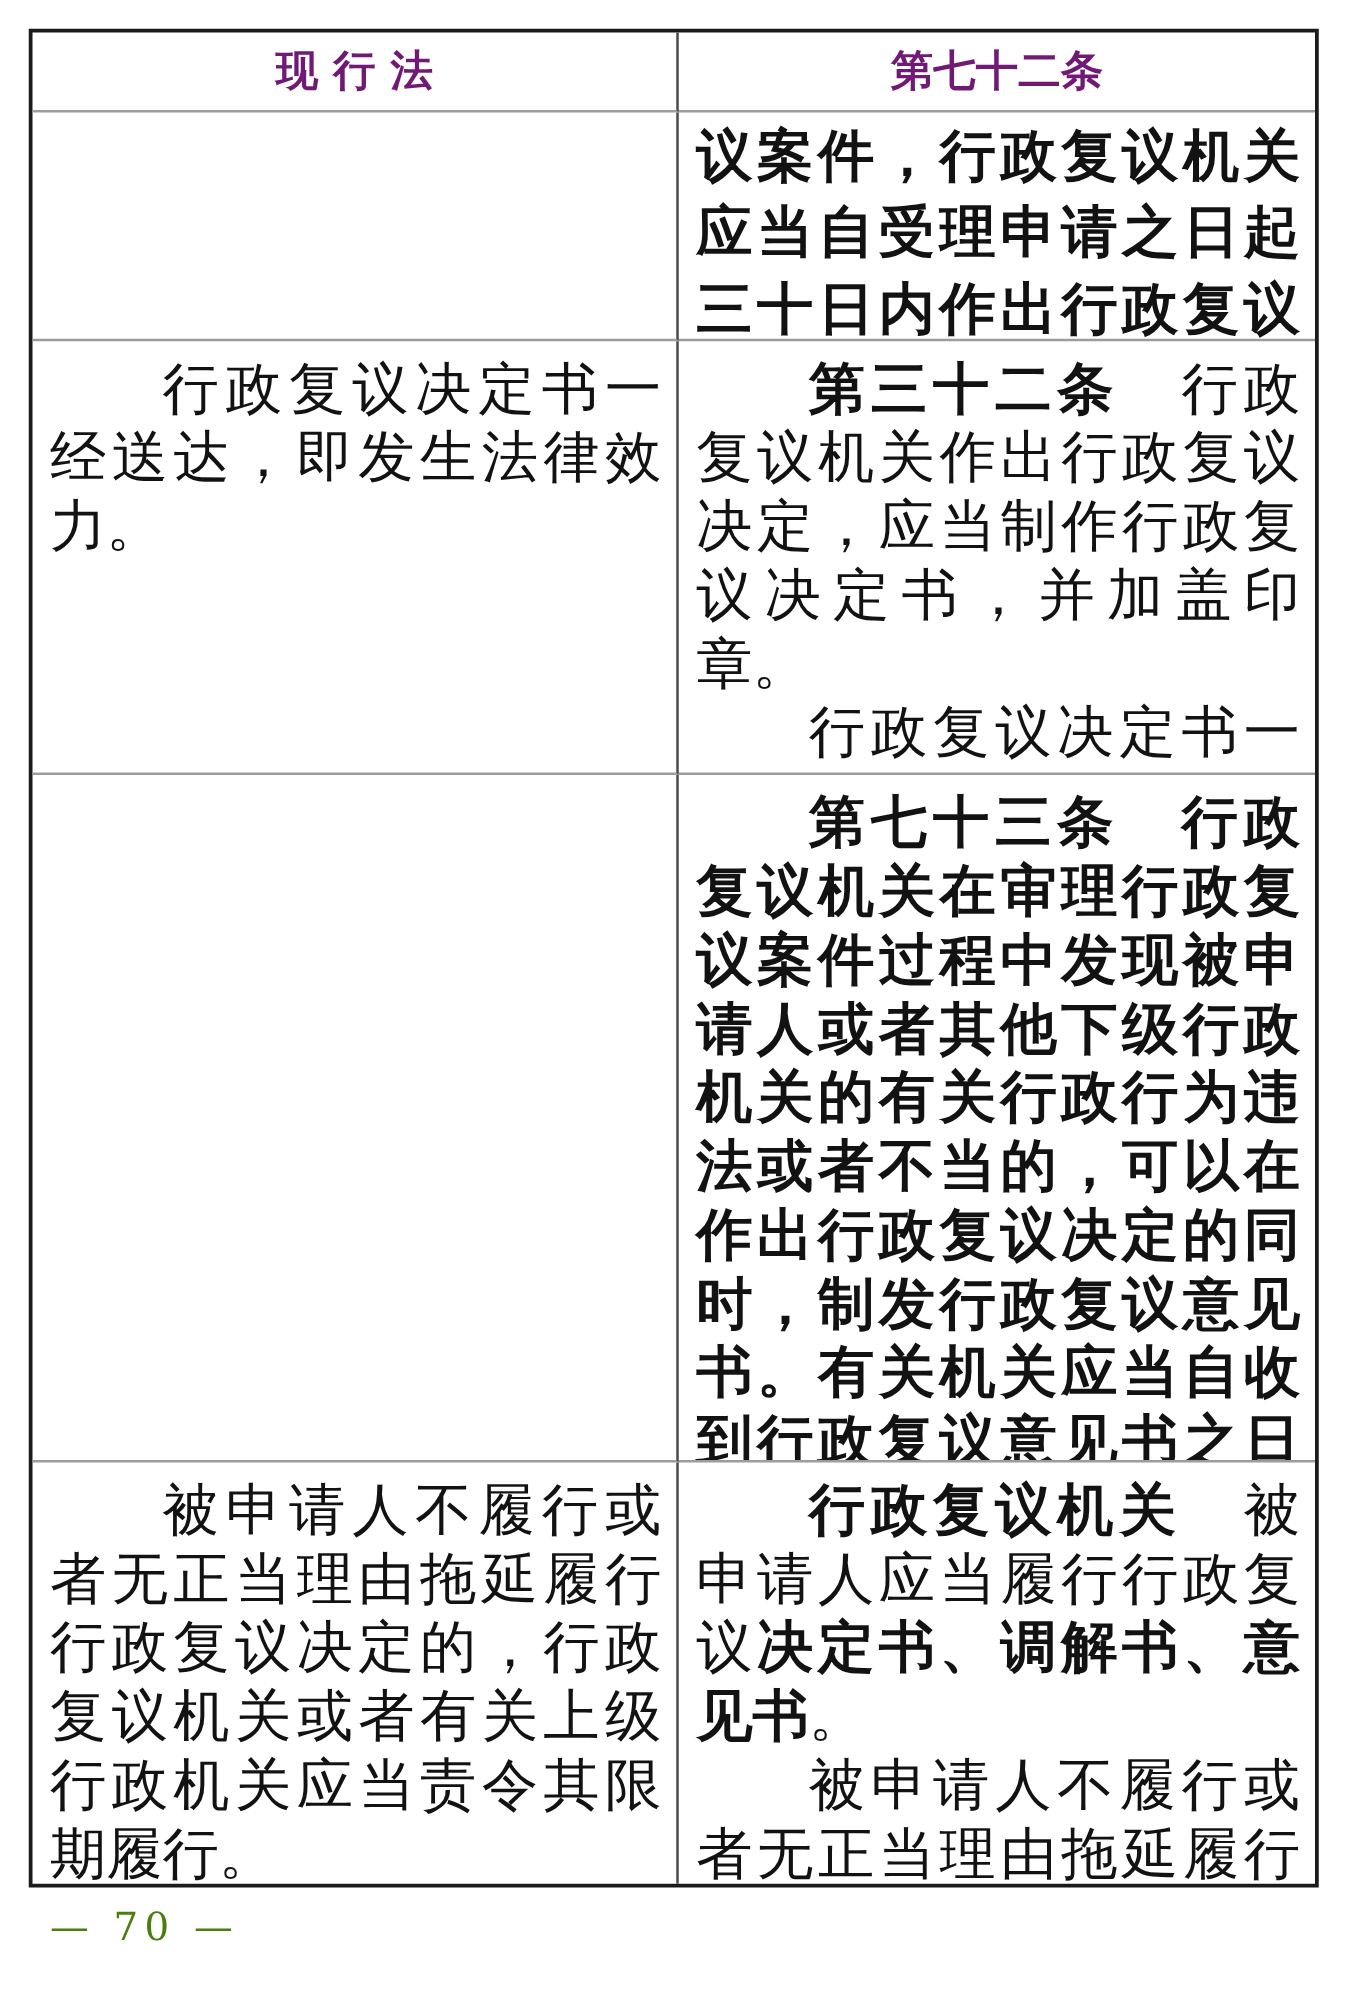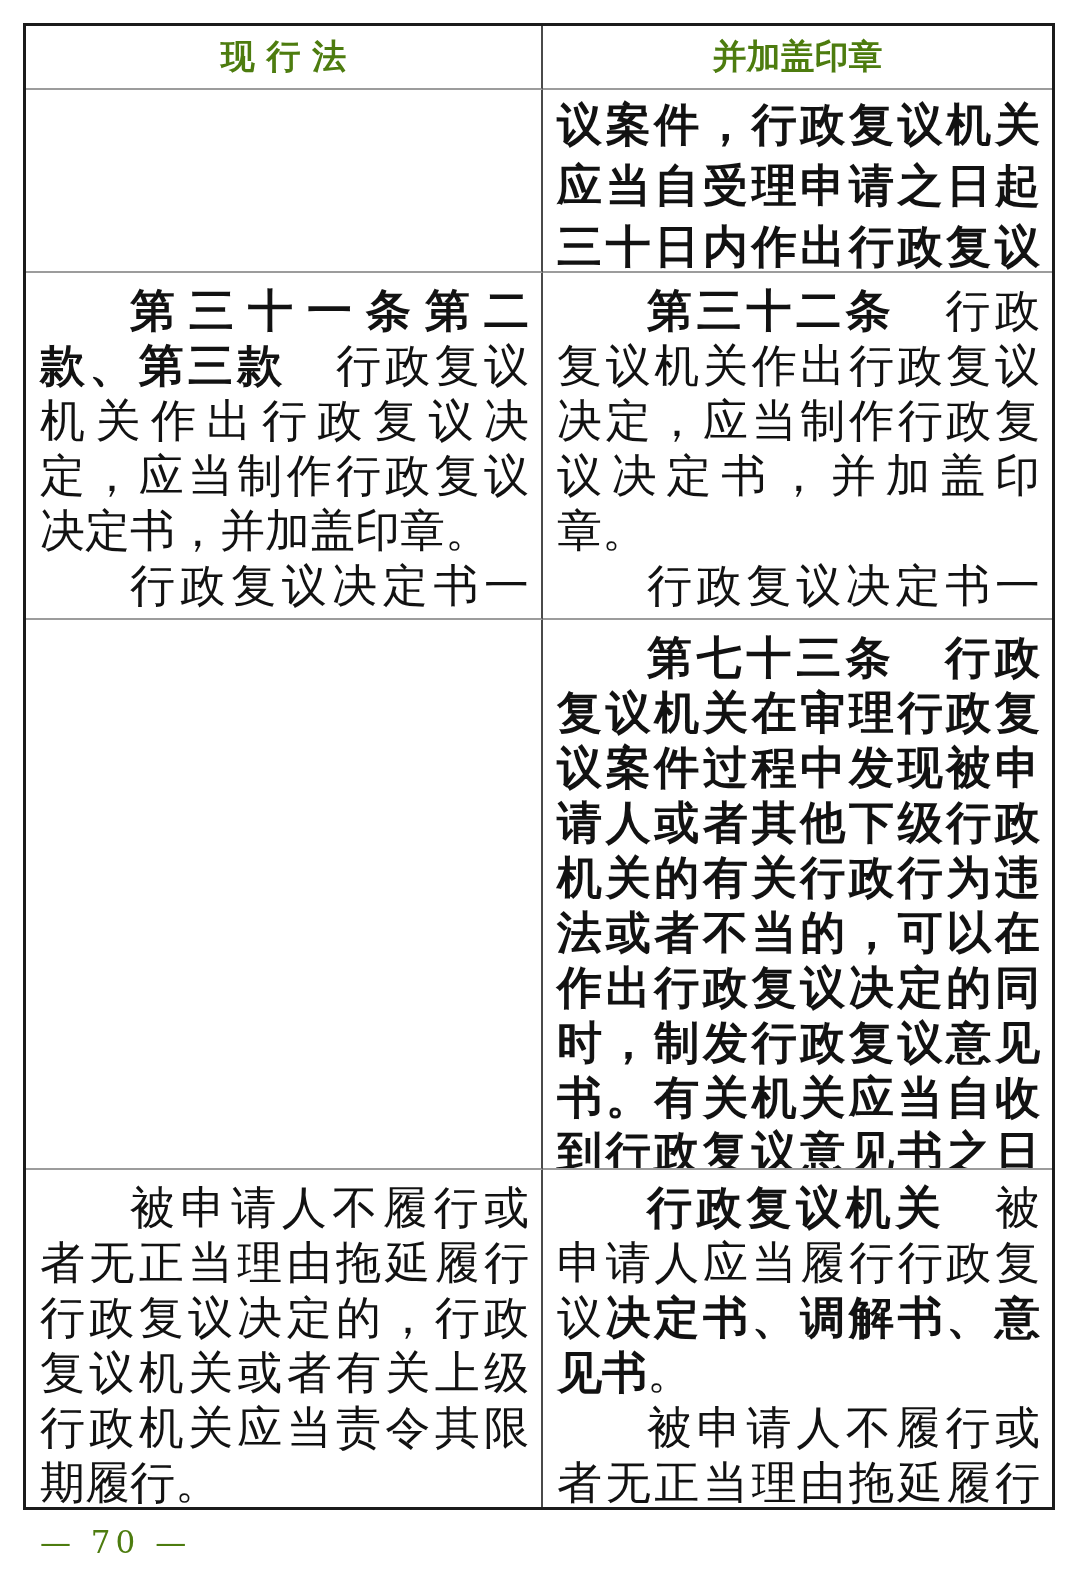--- a/index.html
+++ b/index.html
@@ -38,21 +38,21 @@
   .row-line {
     border-bottom: 2px solid #9c9c9c;
   }
   .th {
     display: flex;
     align-items: center;
     justify-content: center;
     font-family: "DejaVu Sans", sans-serif;
     font-weight: 700;
     font-size: 34px;
-    color: #4d7c0f;
+    color: #701a75;
   }
   .body-cell {
     padding: 10px 12px 0 14px;
     font-size: 45px;
     line-height: 55px;
   }
   .lh-tall {
     line-height: 61px;
     padding-top: 4px;
   }
@@ -82,29 +82,28 @@
     color: #4d7c0f;
     font-family: "DejaVu Serif", serif;
   }
 </style>
 </head>
 <body>
 
 <div class="law-table">
 
   <div class="cell col-left row-line th">现 行 法</div>
-  <div class="cell row-line th">并加盖印章</div>
+  <div class="cell row-line th">第七十二条</div>
 
   <div class="cell col-left row-line body-cell lh-tall"></div>
   <div class="cell row-line body-cell lh-tall">
       <p class="para"><span class="run bold">议案件，行政复议机关应当自受理申请之日起三十日内作出行政复议决定。</span></p>
     </div>
 
   <div class="cell col-left row-line body-cell">
-      <p class="para indent"><span class="run bold">第三十一条第二款、第三款</span><span class="run">　行政复议机关作出行政复议决定，应当制作行政复议决定书，并加盖印章。</span></p>
       <p class="para indent"><span class="run">行政复议决定书一经送达，即发生法律效力。</span></p>
     </div>
   <div class="cell row-line body-cell">
       <p class="para indent"><span class="run bold">第三十二条</span><span class="run">　行政复议机关作出行政复议决定，应当制作行政复议决定书，并加盖印章。</span></p>
       <p class="para indent"><span class="run">行政复议决定书一经送达，即发生法律效力。</span></p>
     </div>
 
   <div class="cell col-left row-line body-cell"></div>
   <div class="cell row-line body-cell">
       <p class="para indent"><span class="run bold">第七十三条</span><span class="run bold">　行政复议机关在审理行政复议案件过程中发现被申请人或者其他下级行政机关的有关行政行为违法或者不当的，可以在作出行政复议决定的同时，制发行政复议意见书。有关机关应当自收到行政复议意见书之日起六十日内，将纠正相关违法或者不当行政行为的情况报送行政复议机关。</span></p>

